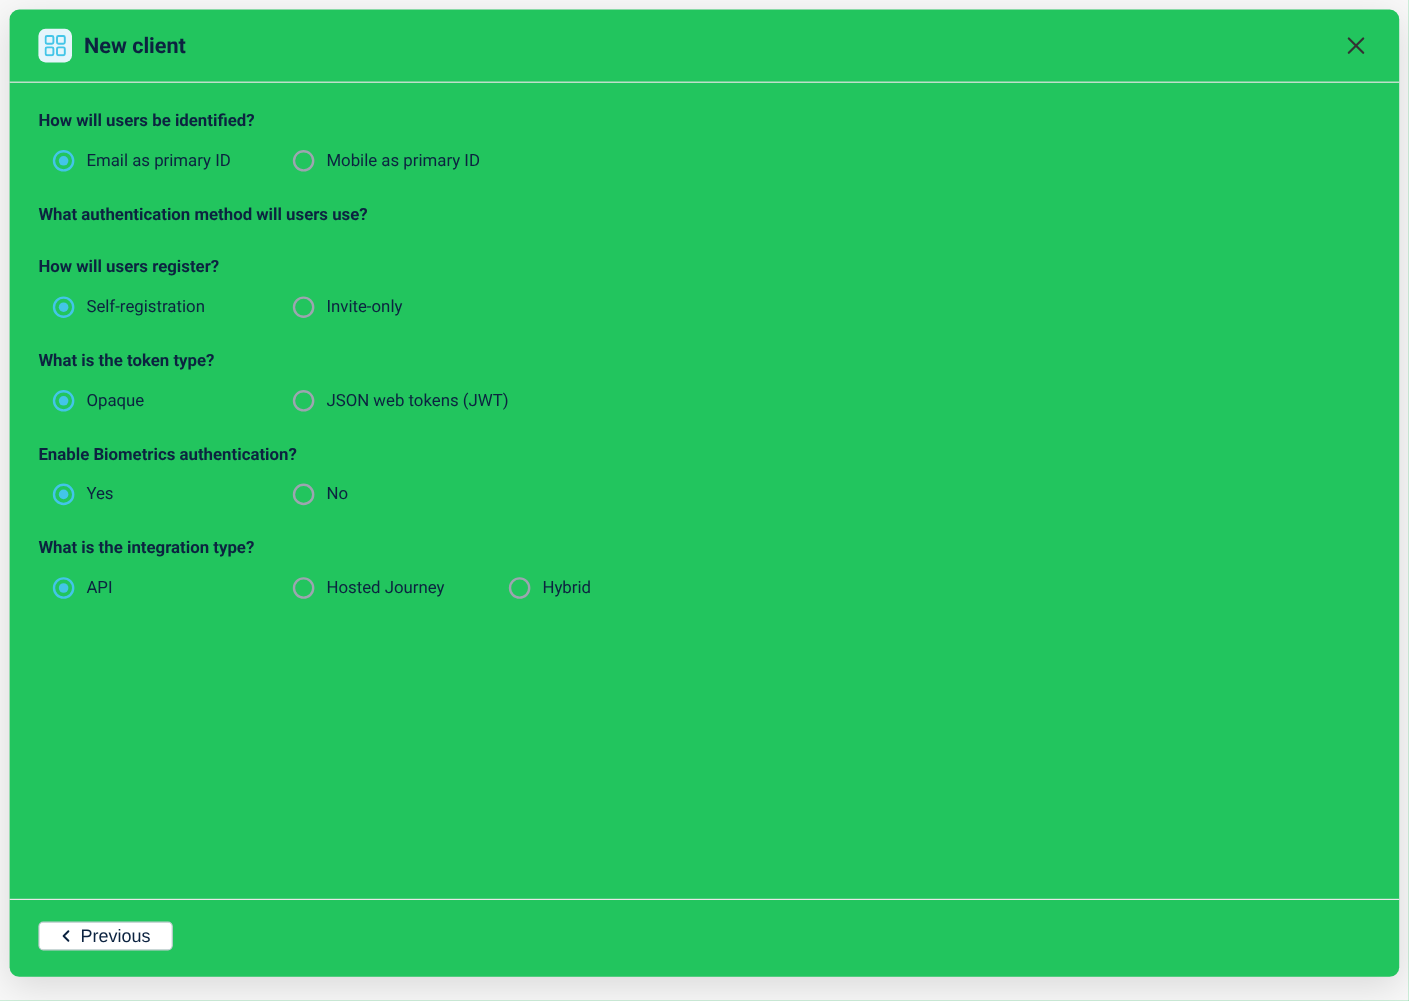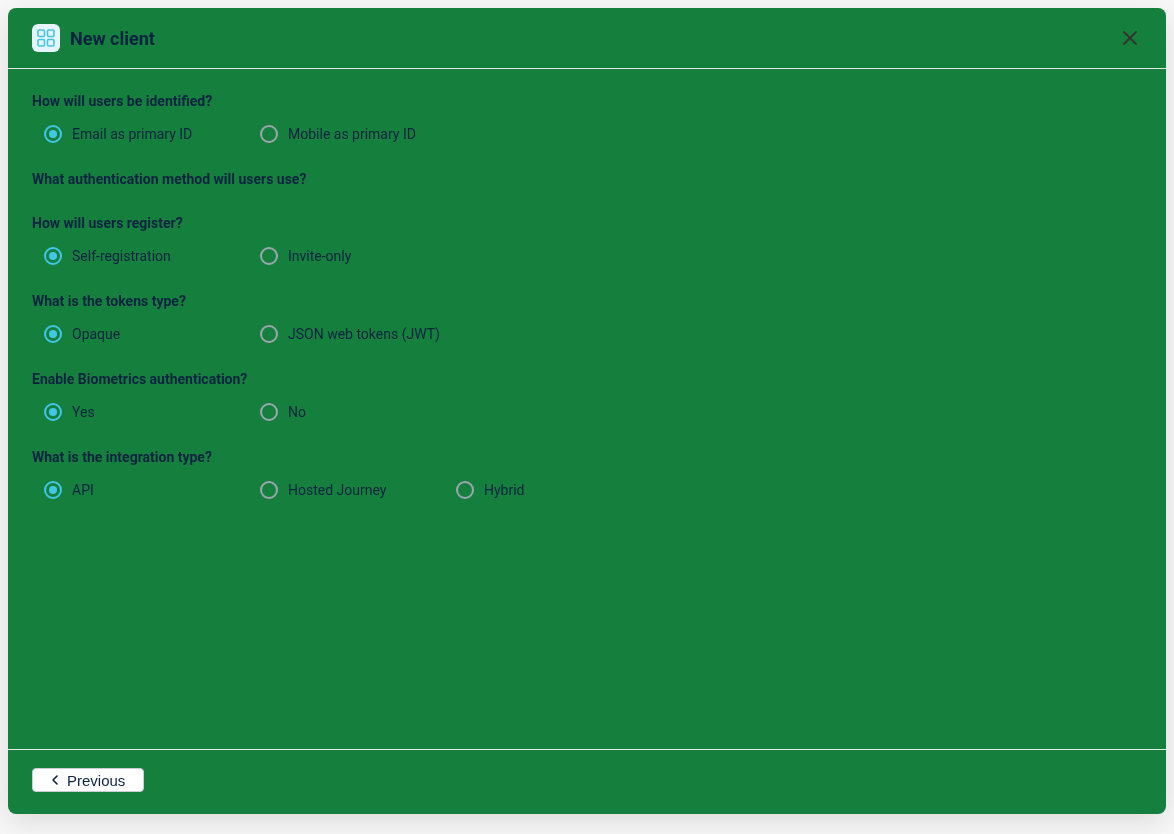--- a/index.html
+++ b/index.html
@@ -9,21 +9,21 @@
     width: 1174px;
     height: 834px;
     position: relative;
   }
   .modal {
     position: absolute;
     top: 8px;
     left: 8px;
     width: 1158px;
     height: 806px;
-    background: #15803d;
+    background: #22c55e;
     border-radius: 8px;
     box-shadow: 0 8px 30px rgba(0,0,0,0.12);
     display: flex;
     flex-direction: column;
   }
   .modal-header {
     display: flex;
     align-items: center;
     justify-content: space-between;
     padding: 16px 24px;
@@ -101,21 +101,21 @@
     margin-bottom: 28px;
   }
   .question-label {
     font-size: 14px;
     font-weight: 700;
     color: #0c2340;
     margin-bottom: 16px;
   }
   .radio-row {
     display: flex;
-    gap: 16px;
+    gap: 0;
     padding-left: 12px;
   }
   .radio-option {
     display: flex;
     align-items: center;
     gap: 10px;
     cursor: pointer;
     min-width: 200px;
   }
   .radio {
@@ -227,21 +227,21 @@
           <span class="radio-label">Self-registration</span>
         </div>
         <div class="radio-option">
           <div class="radio"></div>
           <span class="radio-label">Invite-only</span>
         </div>
       </div>
     </div>
 
     <div class="question-block">
-      <div class="question-label">What is the tokens type?</div>
+      <div class="question-label">What is the token type?</div>
       <div class="radio-row">
         <div class="radio-option">
           <div class="radio selected"></div>
           <span class="radio-label">Opaque</span>
         </div>
         <div class="radio-option">
           <div class="radio"></div>
           <span class="radio-label">JSON web tokens (JWT)</span>
         </div>
       </div>

